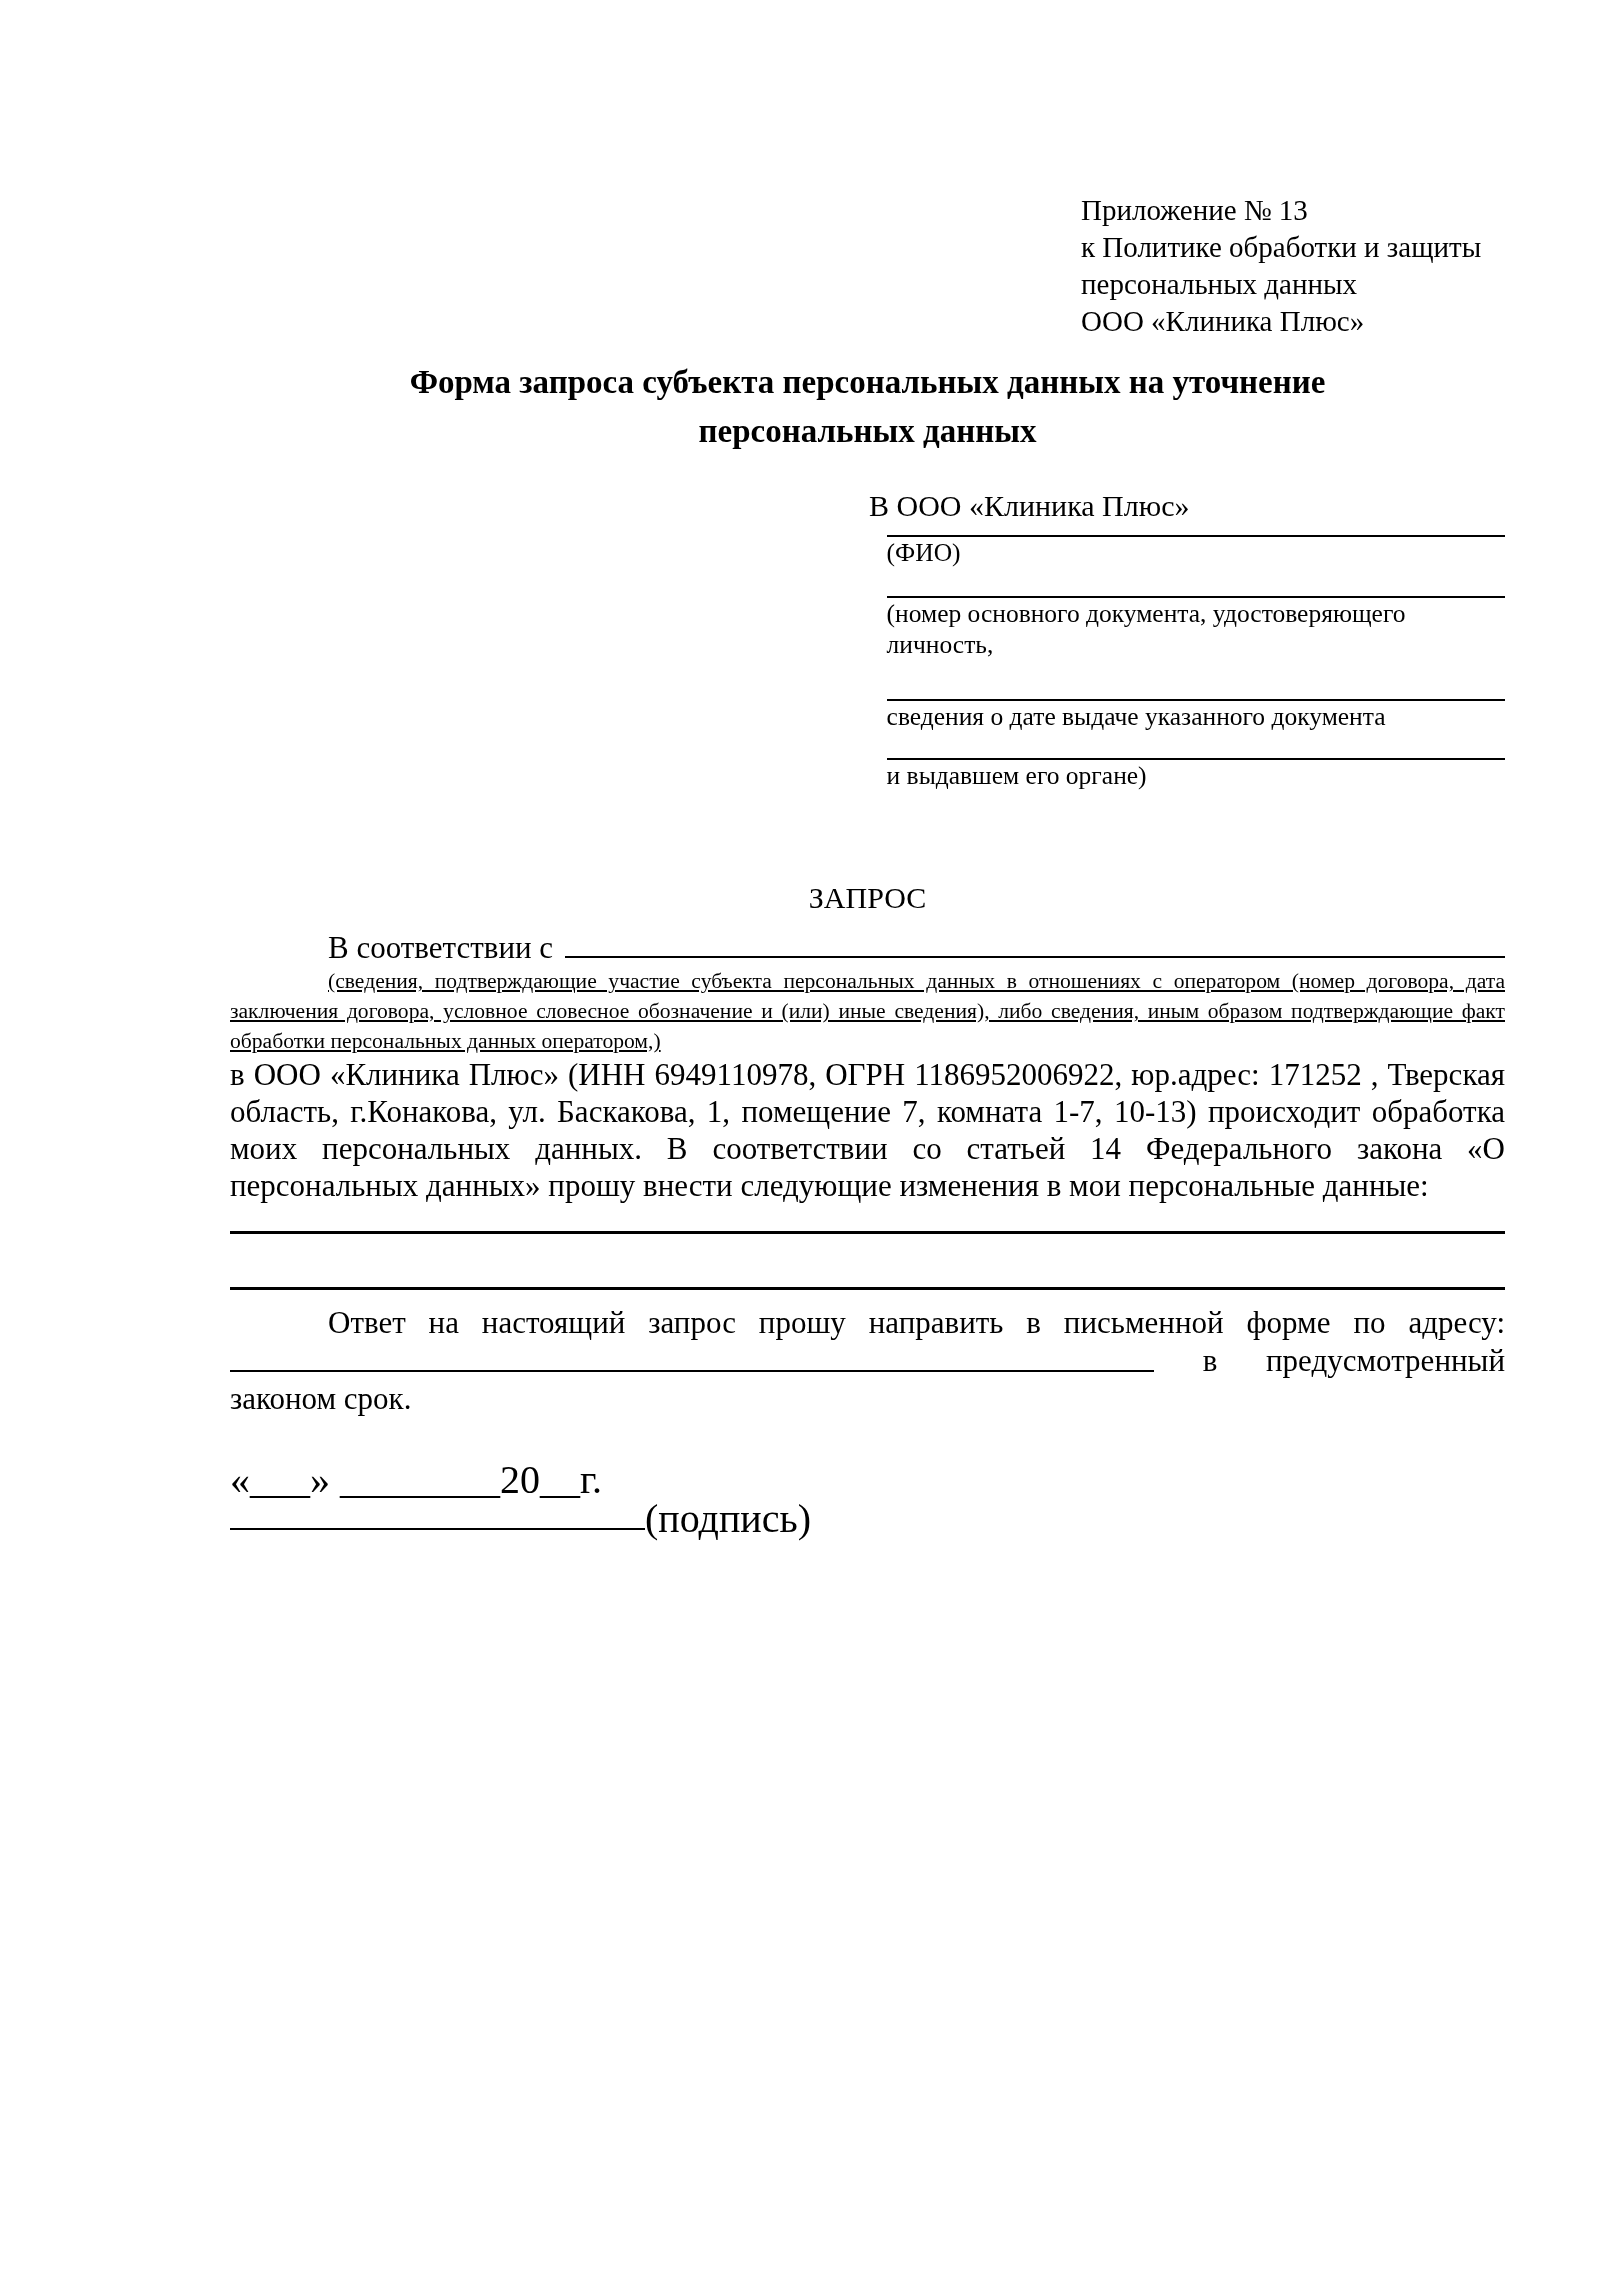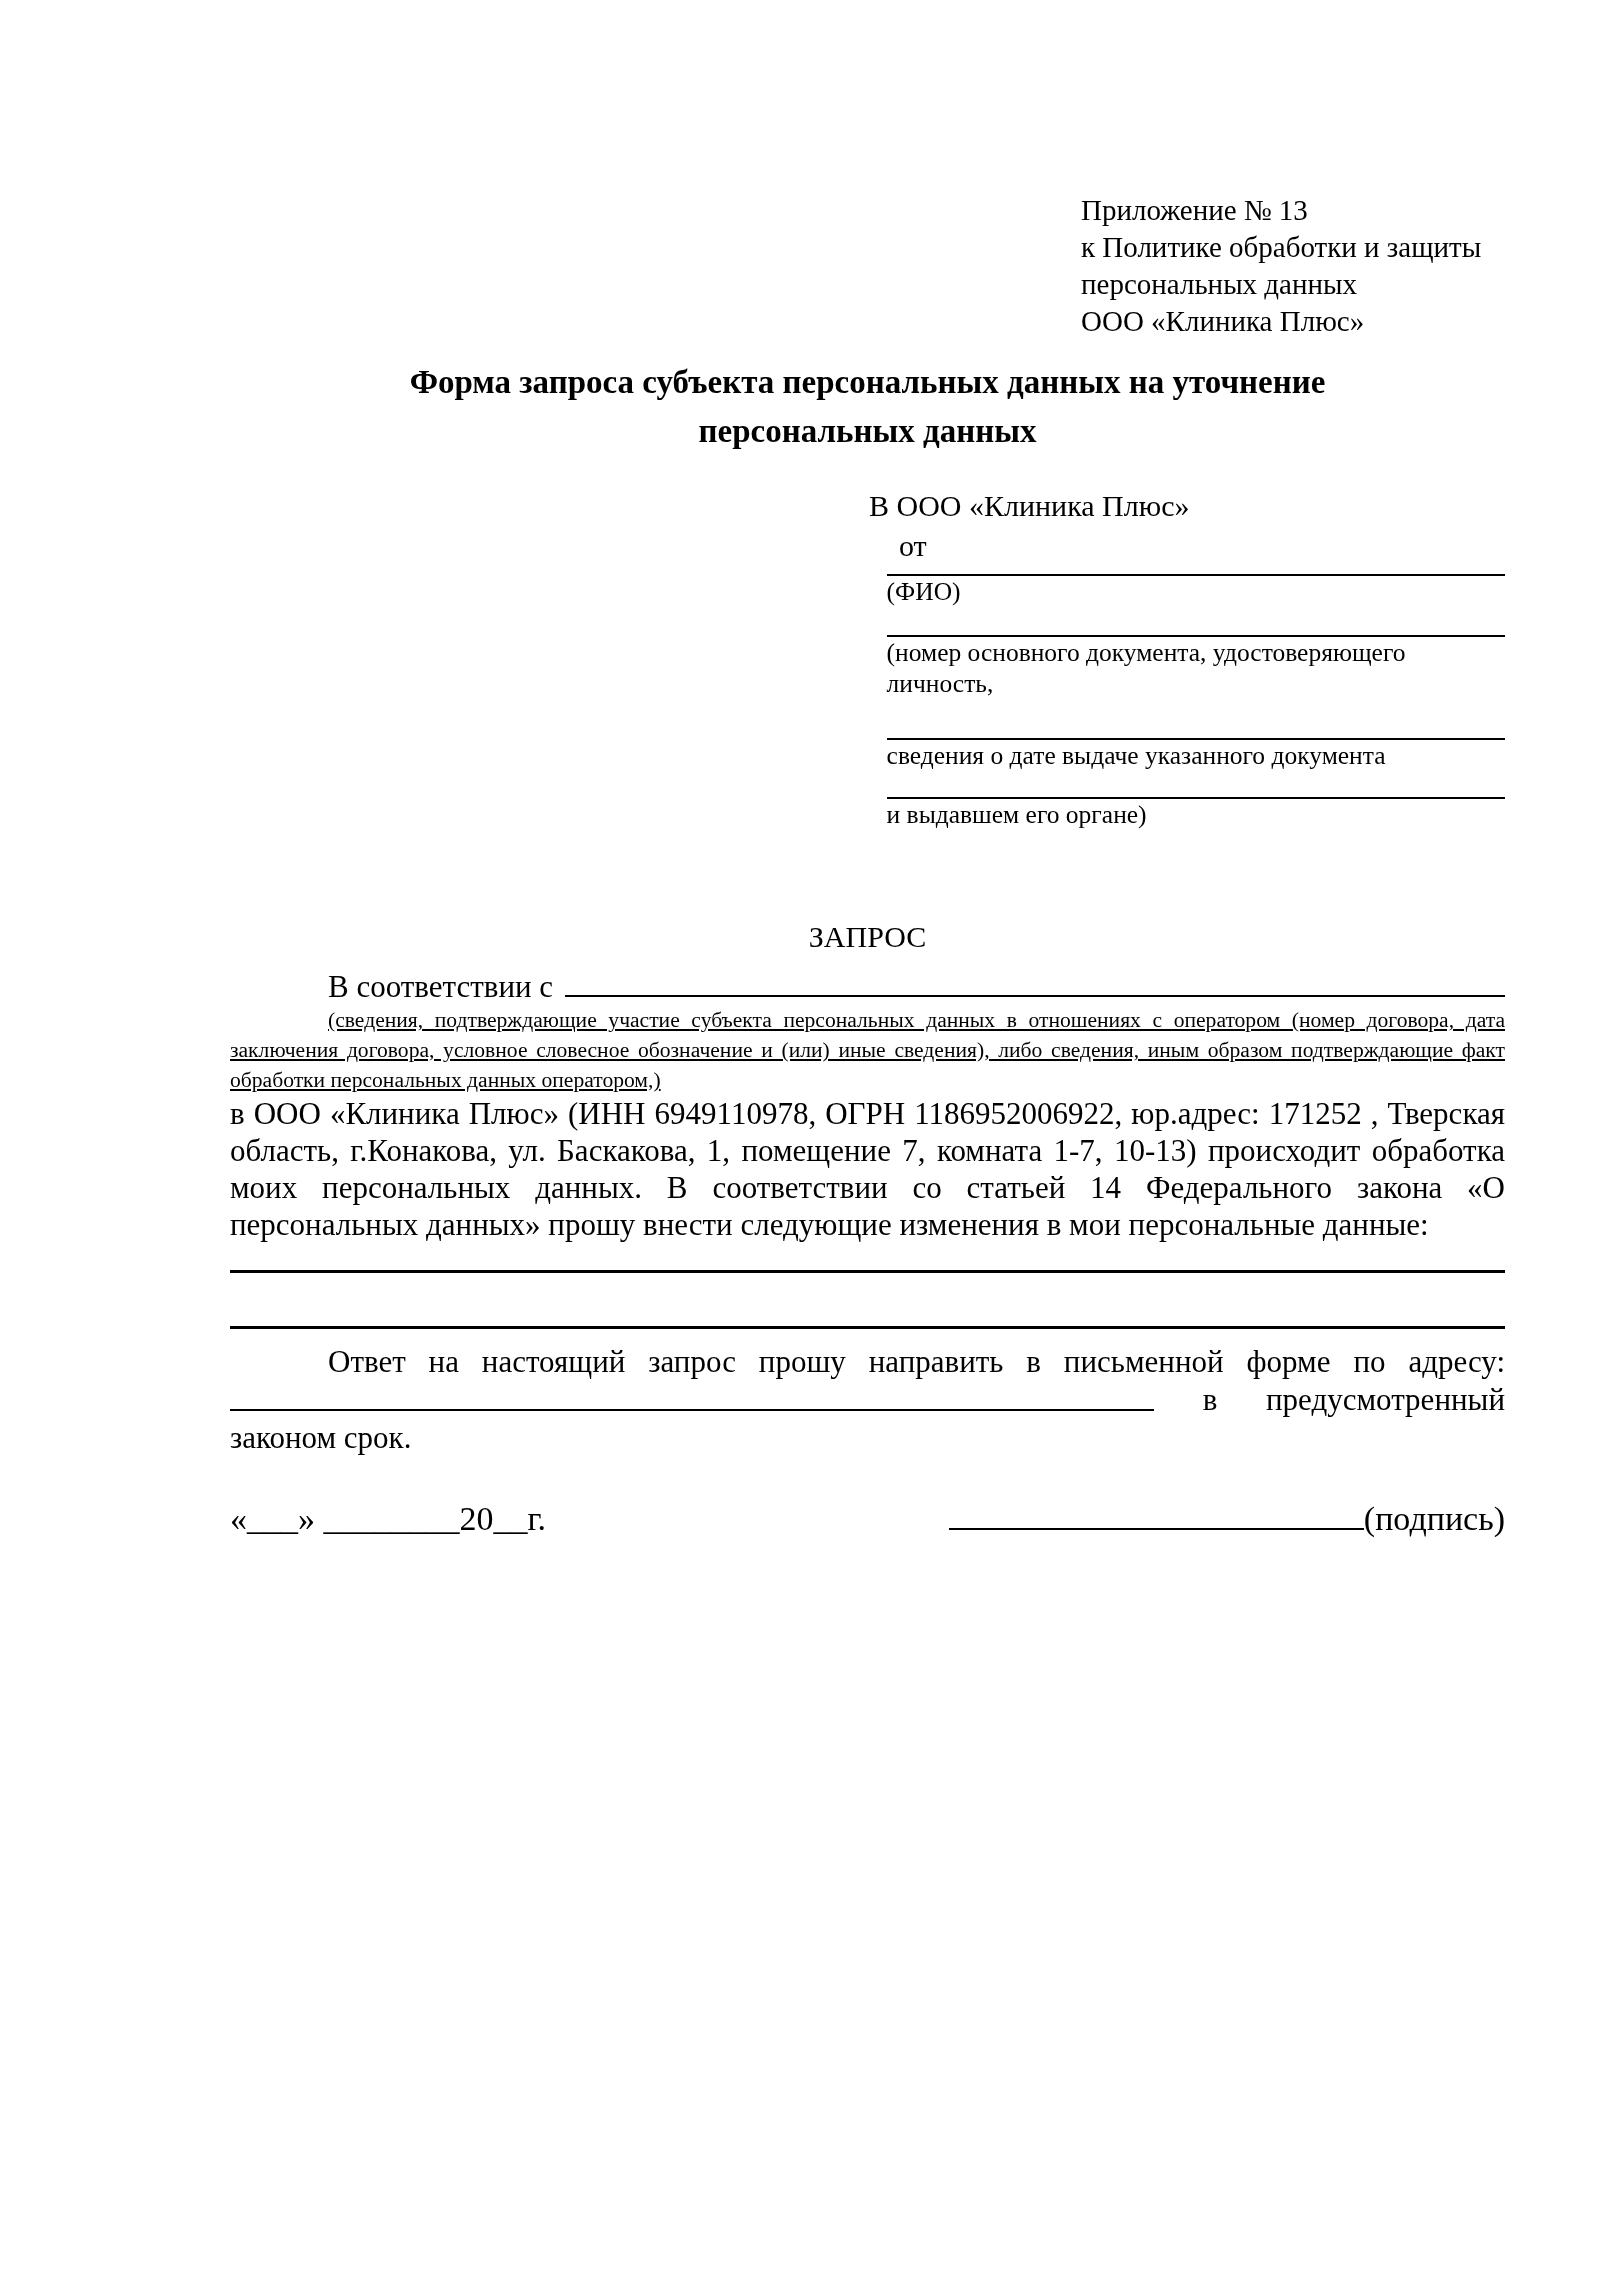--- a/index.html
+++ b/index.html
@@ -120,22 +120,23 @@
   .reply-tail {
     font-size: 31px;
     line-height: 37px;
   }
   
   .sign-row {
     margin-top: 43px;
     display: flex;
     justify-content: space-between;
     align-items: baseline;
-    font-size: 34px;
+    font-size: 40px;
     line-height: 39px;
+    flex-direction: column;
   }
   .sig-group { display: flex; align-items: flex-start; }
   .sig-line {
     display: inline-block;
     width: 415px;
     border-bottom: 2.9px solid #000;
     height: 29px;
   }
 </style>
 </head>
@@ -151,21 +152,20 @@
       <div>ООО «Клиника Плюс»</div>
     </div>
 
     <div class="doc-title">
       <div>Форма запроса субъекта персональных данных на уточнение</div>
       <div>персональных данных</div>
     </div>
 
     <div class="addressee">
       <div>В ООО «Клиника Плюс»</div>
-      <div class="from-label">от</div>
       <div class="blanks">
         <div class="blank-u u1"></div>
         <div class="blank-cap">(ФИО)</div>
         <div class="blank-u u2"></div>
         <div class="blank-cap">(номер основного документа, удостоверяющего личность,</div>
         <div class="blank-u u3"></div>
         <div class="blank-cap">сведения о дате выдаче указанного документа</div>
         <div class="blank-u u4"></div>
         <div class="blank-cap">и выдавшем его органе)</div>
       </div>

